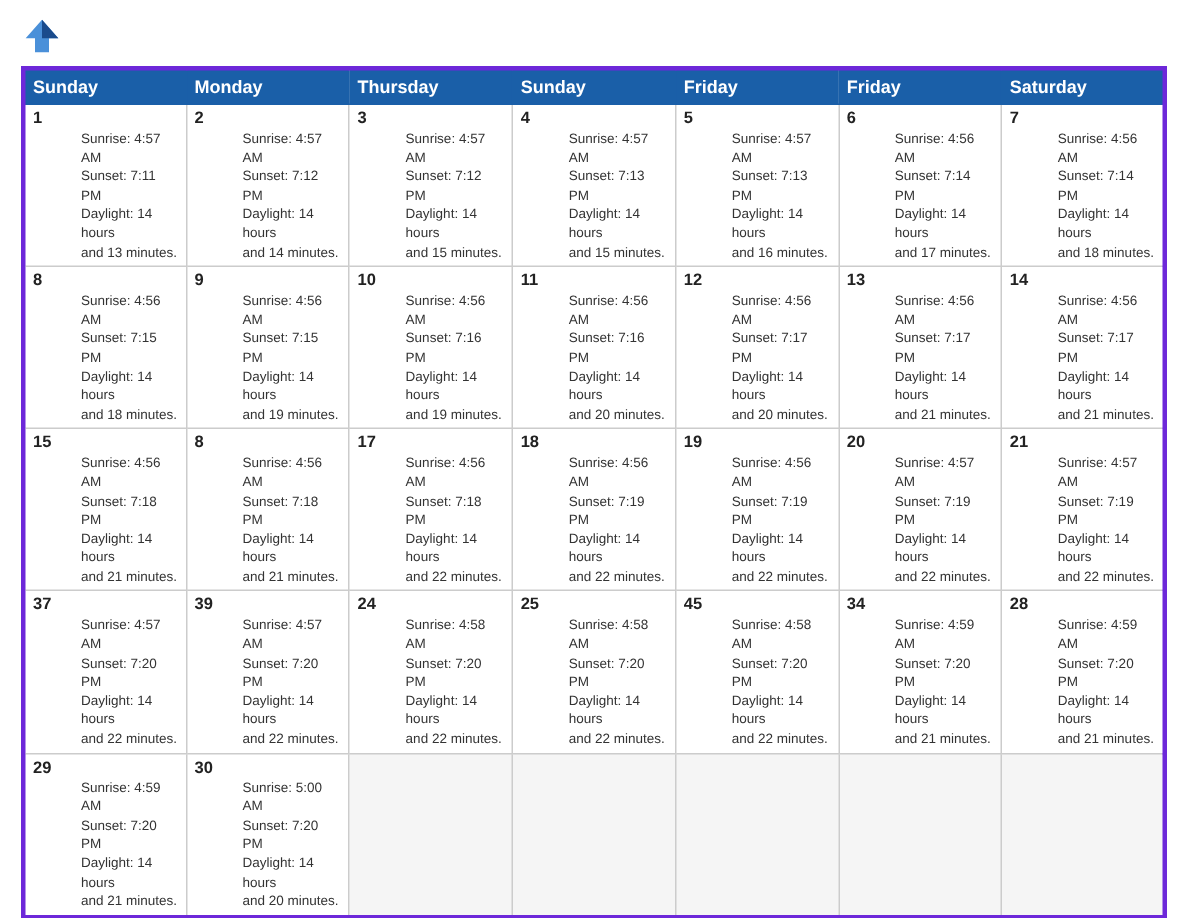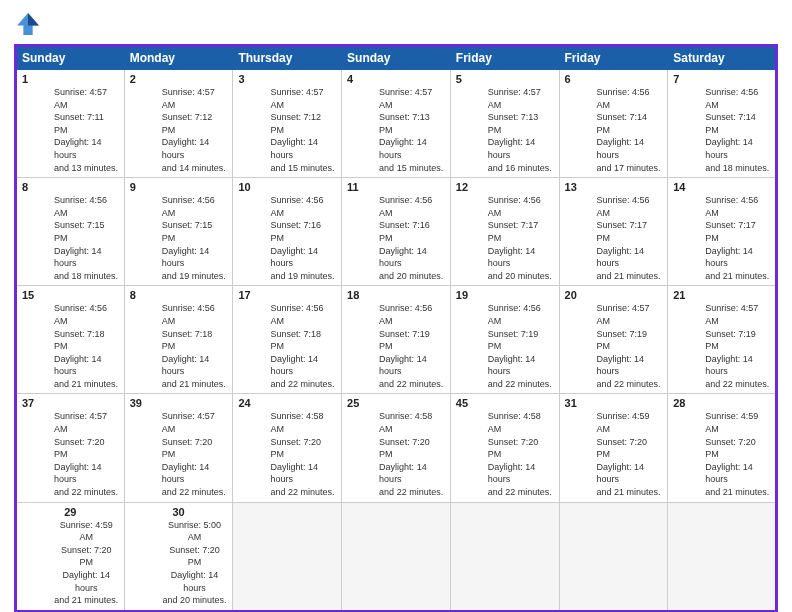--- a/index.html
+++ b/index.html
@@ -92,21 +92,20 @@
       font-size: 9px;
       color: #333;
       line-height: 1.4;
       margin-left: 32px;
     }
     .week-row td {
       height: 82px;
     }
     .last-row td {
       height: 70px;
-      text-align: center;
     }
   </style>
 </head>
 <body>
 
 <div class="page">
   <div class="header">
     <div class="logo">
       <svg class="logo-icon" viewBox="0 0 36 36">
         <polygon points="18,4 32,20 24,20 24,32 12,32 12,20 4,20" fill="#4a90d9"></polygon>
@@ -241,21 +240,21 @@
           </td>
           <td>
             <span class="day-num">25</span>
             <div class="day-info">Sunrise: 4:58 AM<br>Sunset: 7:20 PM<br>Daylight: 14 hours<br>and 22 minutes.</div>
           </td>
           <td>
             <span class="day-num">45</span>
             <div class="day-info">Sunrise: 4:58 AM<br>Sunset: 7:20 PM<br>Daylight: 14 hours<br>and 22 minutes.</div>
           </td>
           <td>
-            <span class="day-num">31</span>
+            <span class="day-num">34</span>
             <div class="day-info">Sunrise: 4:59 AM<br>Sunset: 7:20 PM<br>Daylight: 14 hours<br>and 21 minutes.</div>
           </td>
           <td>
             <span class="day-num">28</span>
             <div class="day-info">Sunrise: 4:59 AM<br>Sunset: 7:20 PM<br>Daylight: 14 hours<br>and 21 minutes.</div>
           </td>
         </tr>
         <tr class="last-row">
           <td>
             <span class="day-num">29</span>

